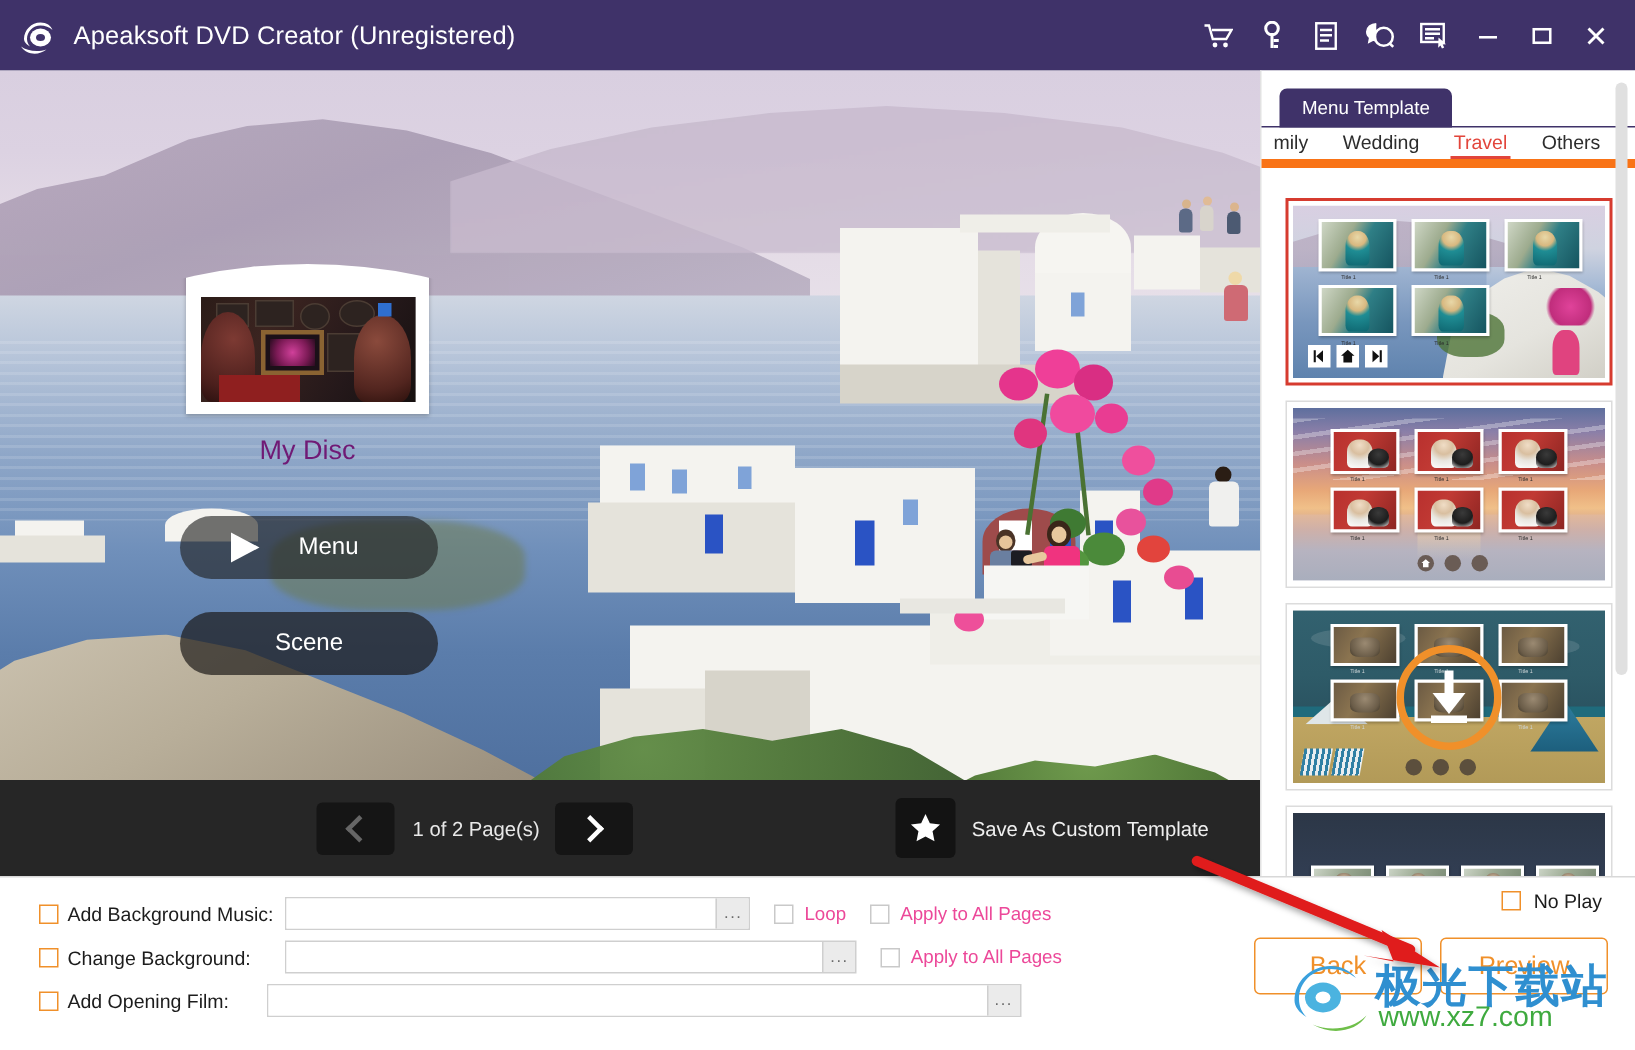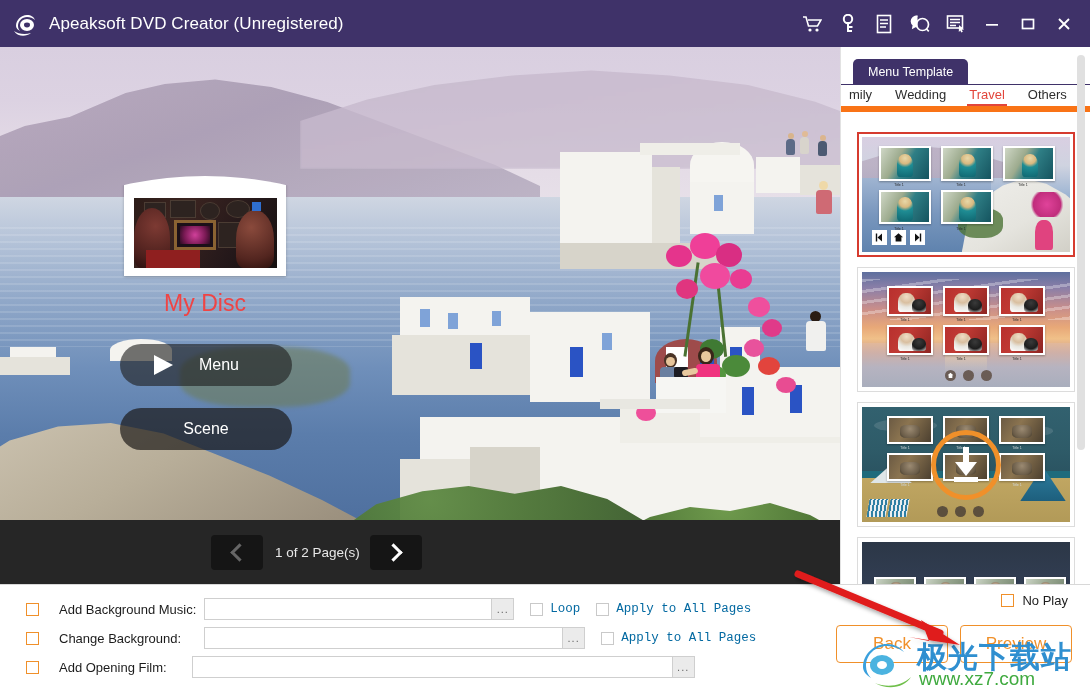--- a/index.html
+++ b/index.html
@@ -110,21 +110,21 @@
   .dt-girl-r { position: absolute; left: 102px; top: 12px; width: 38px; height: 58px;
     background: radial-gradient(circle at 40% 30%, #8a4a3c 0%, #52251f 70%, #2c110d 100%);
     border-radius: 50% 50% 20% 20%; }
   .dt-red { position: absolute; left: 12px; top: 52px; width: 54px; height: 18px;
     background: #8f1f1f; }
   .dt-blue { position: absolute; left: 118px; top: 4px; width: 9px; height: 9px;
     background: #2f6fd0; }
 
   .disc-title {
     position: absolute; left: 124px; top: 243px; width: 162px;
-    text-align: center; font-size: 23px; color: #ef4444;
+    text-align: center; font-size: 18px; color: #701a75;
   }
   .menu-btn {
     position: absolute; left: 120px; width: 172px; height: 42px;
     border-radius: 21px; background: rgba(30,30,30,.62);
     display: flex; align-items: center; justify-content: center;
     color: #fff; font-size: 16px; cursor: pointer;
   }
   .menu-btn.play { top: 297px; }
   .menu-btn.scene { top: 361px; background: rgba(25,22,20,.68); }
   .play-tri {
@@ -295,22 +295,22 @@
     position: absolute; left: 0; top: 584px; width: 1090px; height: 116px;
     background: #fff; border-top: 1px solid #d8d8d8;
   }
   .opt-row { position: absolute; display: flex; align-items: center; }
   .r1 { left: 26px; top: 13px; }
   .r2 { left: 26px; top: 42px; }
   .r3 { left: 26px; top: 71px; }
   .cb { width: 13px; height: 13px; border: 1.5px solid #f0902a;
     background: #fff; cursor: pointer; flex: none; }
   .cb.dis { border-color: #c9c9c9; }
-  .opt-label { font-size: 13px; color: #1c1c1c; margin-left: 20px; }
-  .opt-label.dis { color: #0369a1; font-family: Liberation Mono, monospace; }
+  .opt-label { font-size: 13px; color: #1c1c1c; margin-left: 6px; }
+  .opt-label.dis { color: #ec4899; }
   .field { height: 22px; border: 1px solid #cfcfcf; background: #fff;
     display: flex; align-items: stretch; margin-left: 8px; }
   .field input { border: 0; outline: none; flex: 1; padding: 0 5px;
     font-size: 12px; font-family: "Liberation Sans", sans-serif; background: #fff; }
   .dots { width: 22px; background: #ebebeb; border-left: 1px solid #cfcfcf;
     display: flex; align-items: center; justify-content: center;
     color: #6a6a6a; font-size: 11px; letter-spacing: 1px; cursor: pointer; }
   .sub-cb { display: flex; align-items: center; margin-left: 16px; }
   .sub-cb .opt-label { margin-left: 7px; font-size: 12.5px; }
 
@@ -546,20 +546,28 @@
   </div>
 
   <div class="prev-toolbar">
     <div class="nav-btn prev">
       <div class="chev l"></div>
     </div>
     <div class="page-label">1 of 2 Page(s)</div>
     <div class="nav-btn next">
       <div class="chev r"></div>
     </div>
+    <div class="save-tpl">
+      <div class="star-box">
+        <svg width="24" height="24" viewBox="0 0 24 24">
+          <path d="M12 2.6l2.9 6.2 6.8.8-5 4.6 1.3 6.7L12 17.6 6 20.9l1.3-6.7-5-4.6 6.8-.8z" fill="#fff"></path>
+        </svg>
+      </div>
+      <div class="save-tpl-label">Save As Custom Template</div>
+    </div>
   </div>
 
   <div class="right-panel">
     <div class="tpl-tabs">
       <div style="width:12px;"></div>
       <div class="tpl-tab active">Menu Template</div>
       <div class="tabs-underline"></div>
     </div>
 
     <div class="cat-row">

